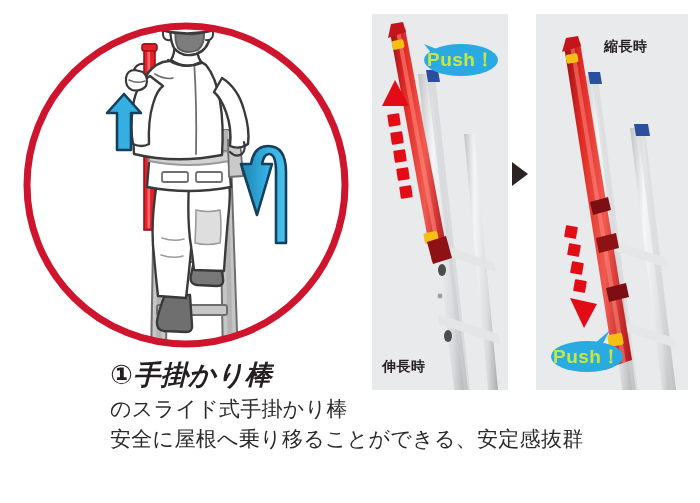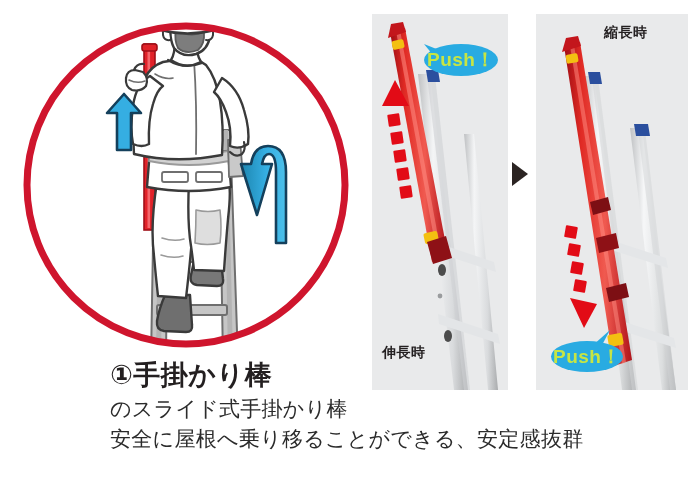--- a/index.html
+++ b/index.html
@@ -26,20 +26,21 @@
   #panel-retracted{left:536px;top:14px;width:152px;height:376px;}
   .panel svg{display:block;position:absolute;left:0;top:0;}
 
   .panel-caption{
     position:absolute;
     font-weight:bold;
     color:#231f20;
     font-size:14px;
     letter-spacing:0.5px;
     white-space:nowrap;
+    margin-top:14px;
   }
   #cap-extended{left:382px;top:344px;}
   #cap-retracted{left:604px;top:24px;}
 
   
   .push-bubble{
     position:absolute;
     display:flex;align-items:center;justify-content:center;
     border-radius:50%;
     background:#29abe2;
@@ -63,20 +64,21 @@
   
   #caption-block{position:absolute;left:110px;top:360px;width:580px;}
   #headline{
     font-weight:bold;
     font-size:27px;
     color:#231f20;
     letter-spacing:0.5px;
     line-height:1.15;
     margin:0 0 3px 0;
     white-space:nowrap;
+    font-style:italic;
   }
   .body-line{
     font-size:21px;
     color:#2b2b2b;
     line-height:1.42;
     letter-spacing:0.3px;
     white-space:nowrap;
   }
 </style>
 </head>

